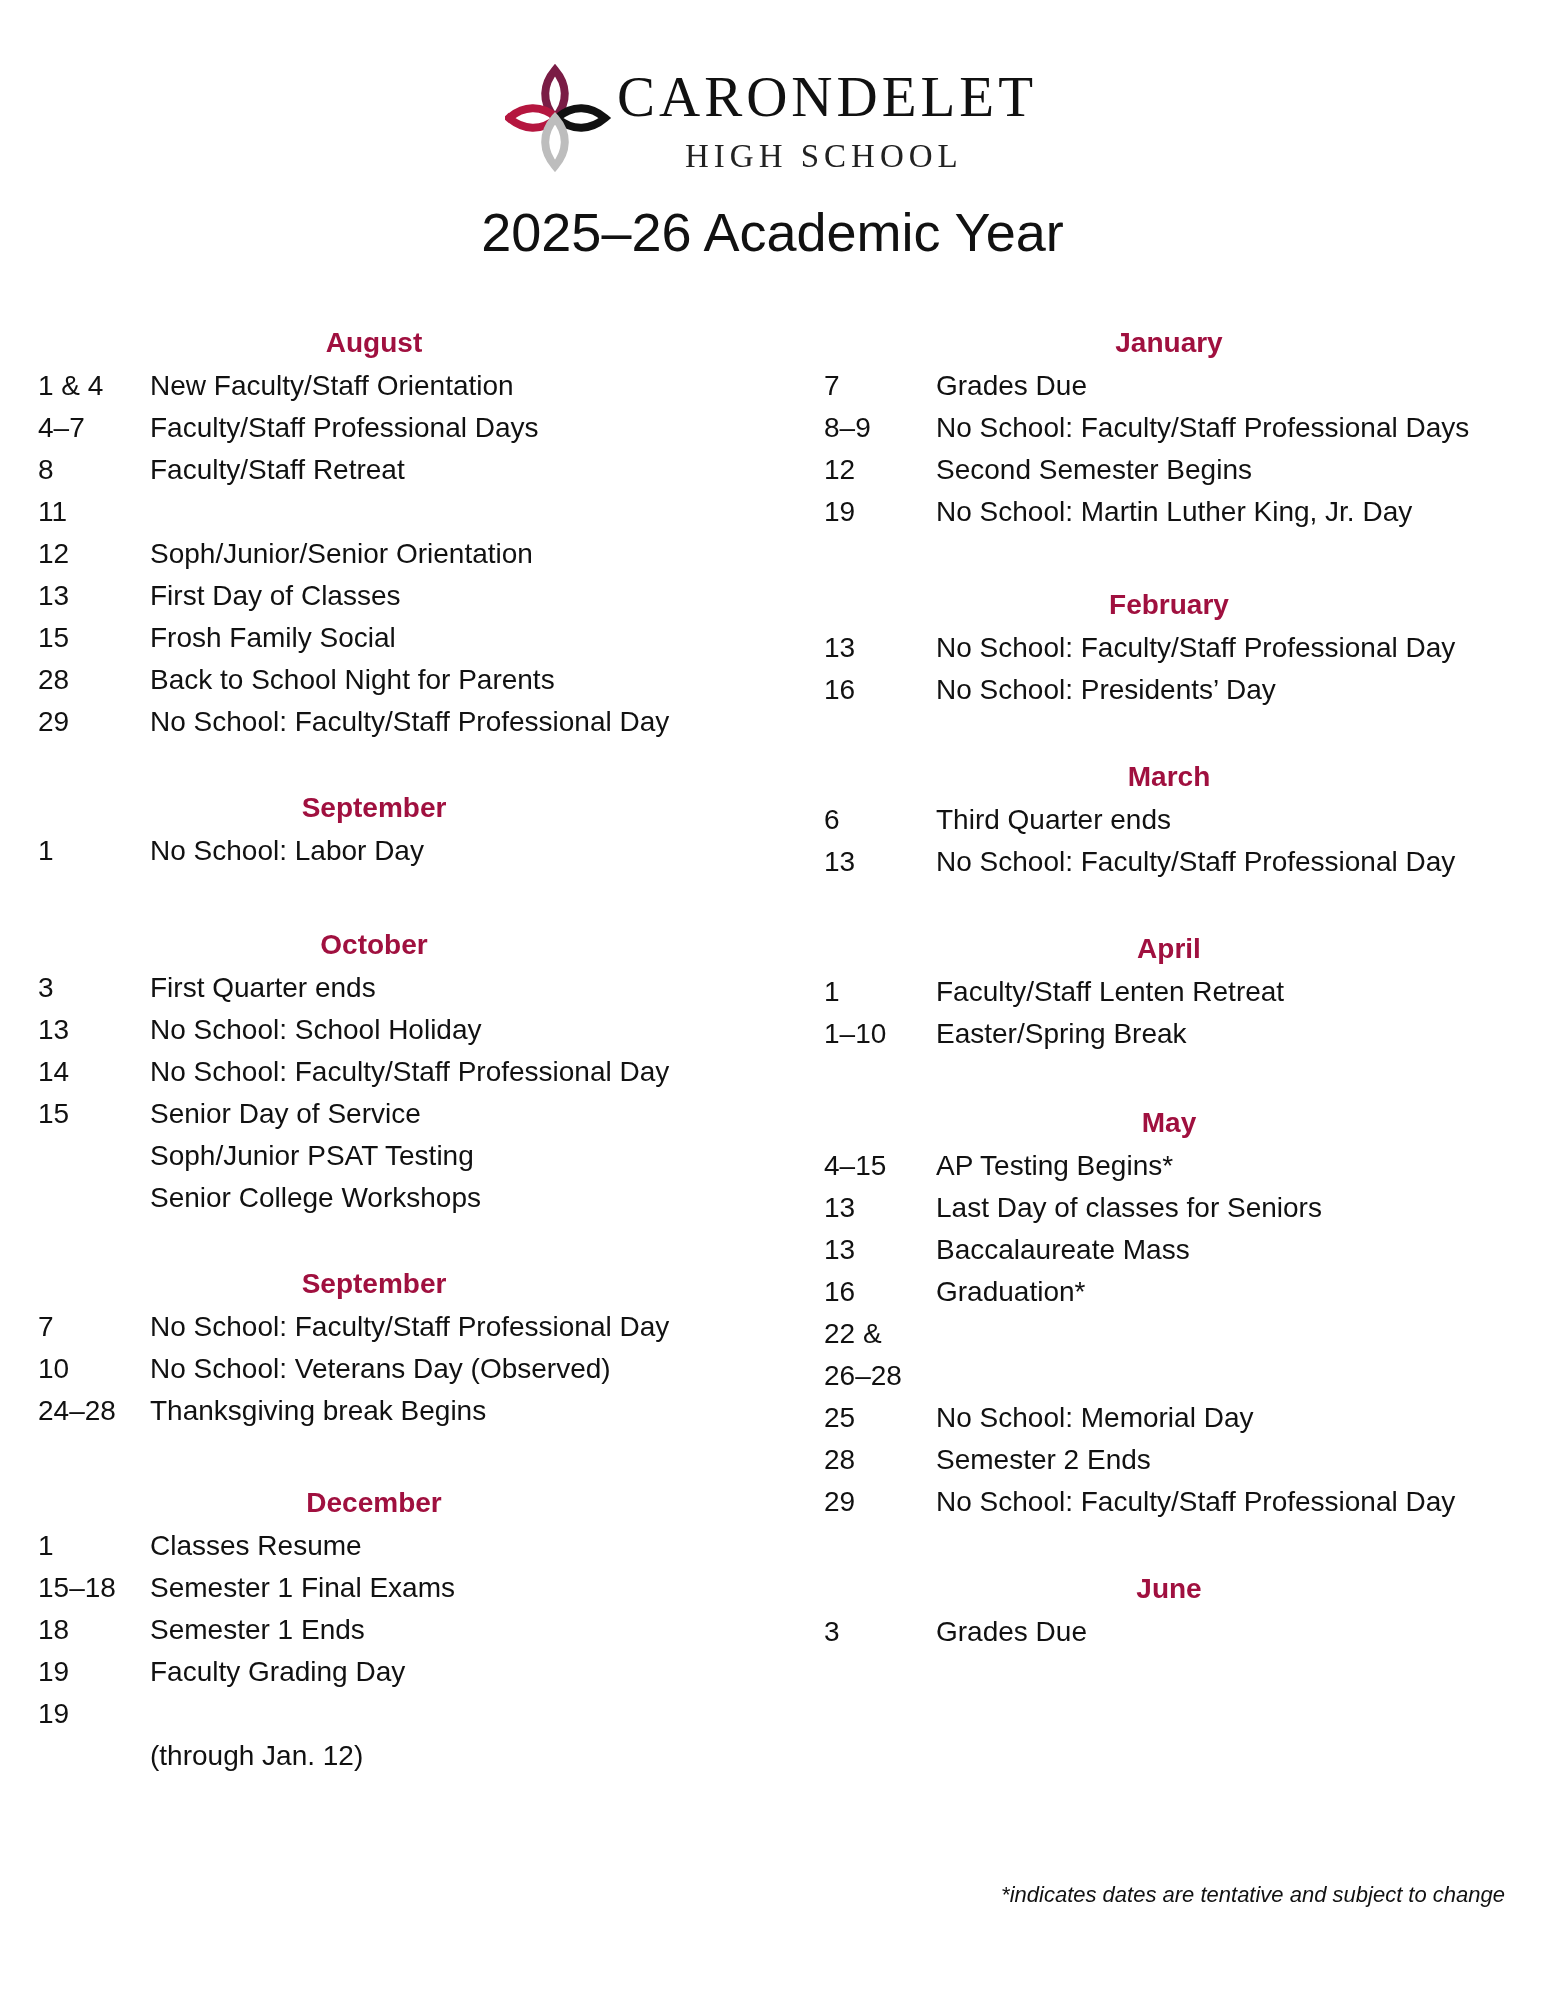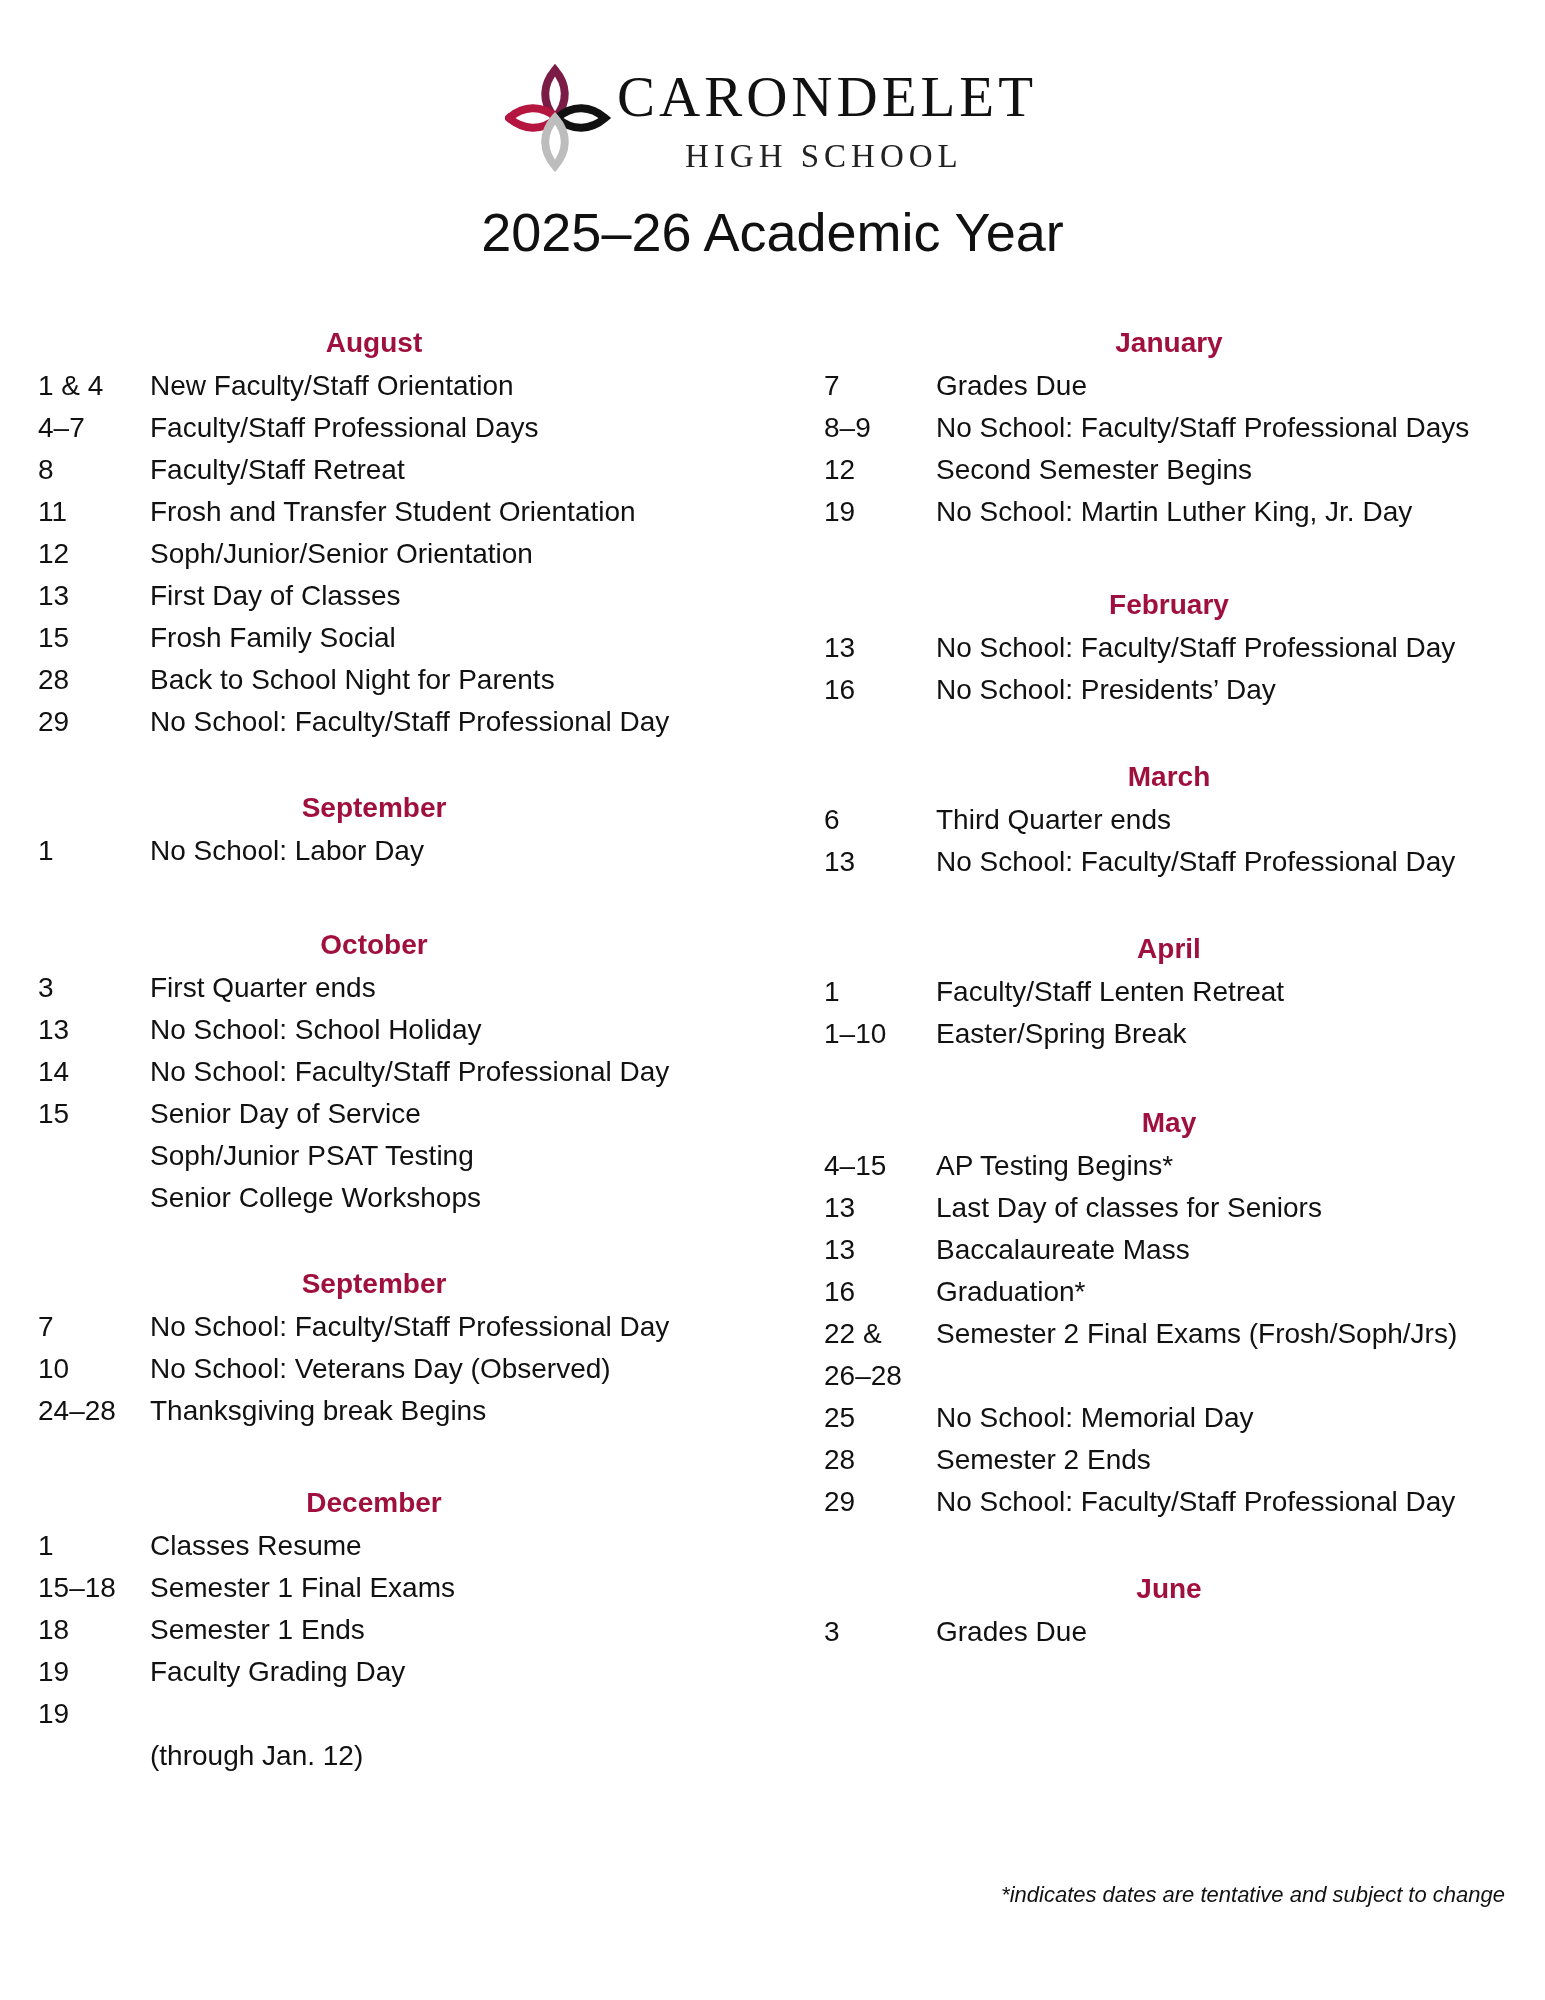--- a/index.html
+++ b/index.html
@@ -81,21 +81,20 @@
       <div class="row">
         <div class="date">4–7</div>
         <div class="event">Faculty/Staff Professional Days</div>
       </div>
       <div class="row">
         <div class="date">8</div>
         <div class="event">Faculty/Staff Retreat</div>
       </div>
       <div class="row">
         <div class="date">11</div>
-        <div class="event">Frosh and Transfer Student Orientation</div>
       </div>
       <div class="row">
         <div class="date">12</div>
         <div class="event">Soph/Junior/Senior Orientation</div>
       </div>
       <div class="row">
         <div class="date">13</div>
         <div class="event">First Day of Classes</div>
       </div>
       <div class="row">
@@ -254,21 +253,20 @@
         <div class="date">13</div>
         <div class="event">Baccalaureate Mass</div>
       </div>
       <div class="row">
         <div class="date">16</div>
         <div class="event">Graduation*</div>
       </div>
       <div class="row">
         <div class="date">22 &amp;
 26–28</div>
-        <div class="event">Semester 2 Final Exams (Frosh/Soph/Jrs)</div>
       </div>
       <div class="row">
         <div class="date">25</div>
         <div class="event">No School: Memorial Day</div>
       </div>
       <div class="row">
         <div class="date">28</div>
         <div class="event">Semester 2 Ends</div>
       </div>
       <div class="row">

